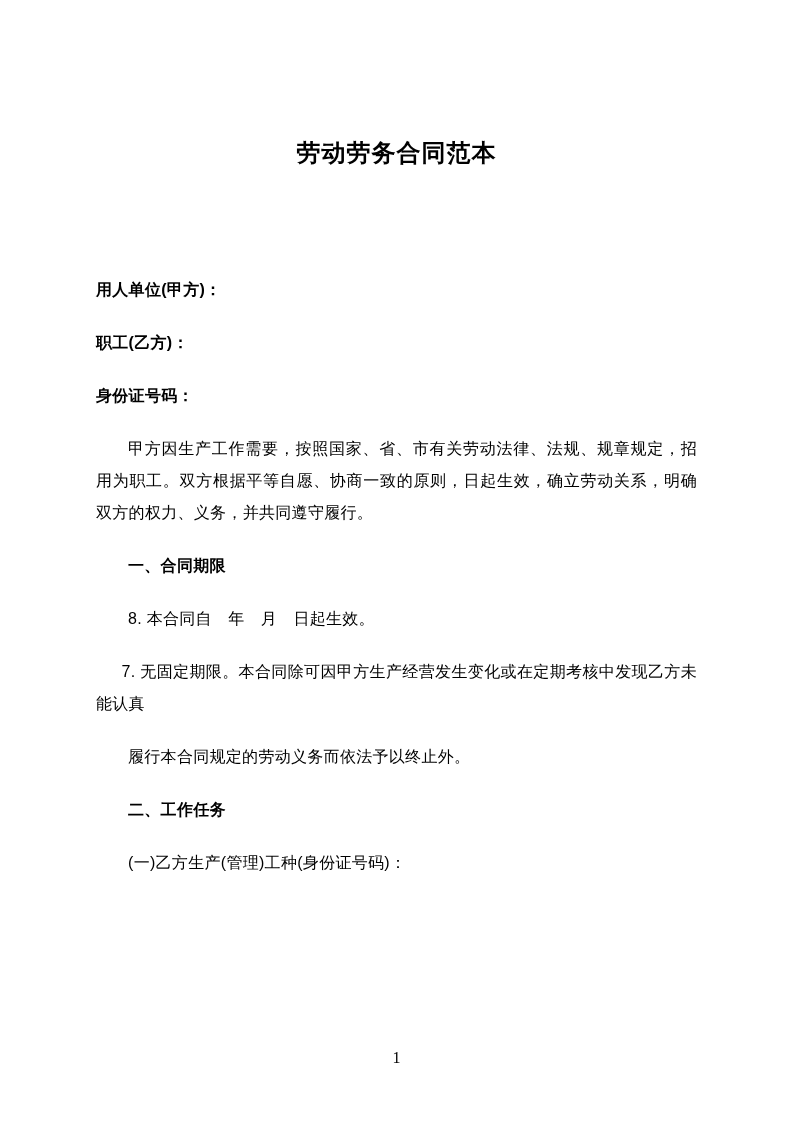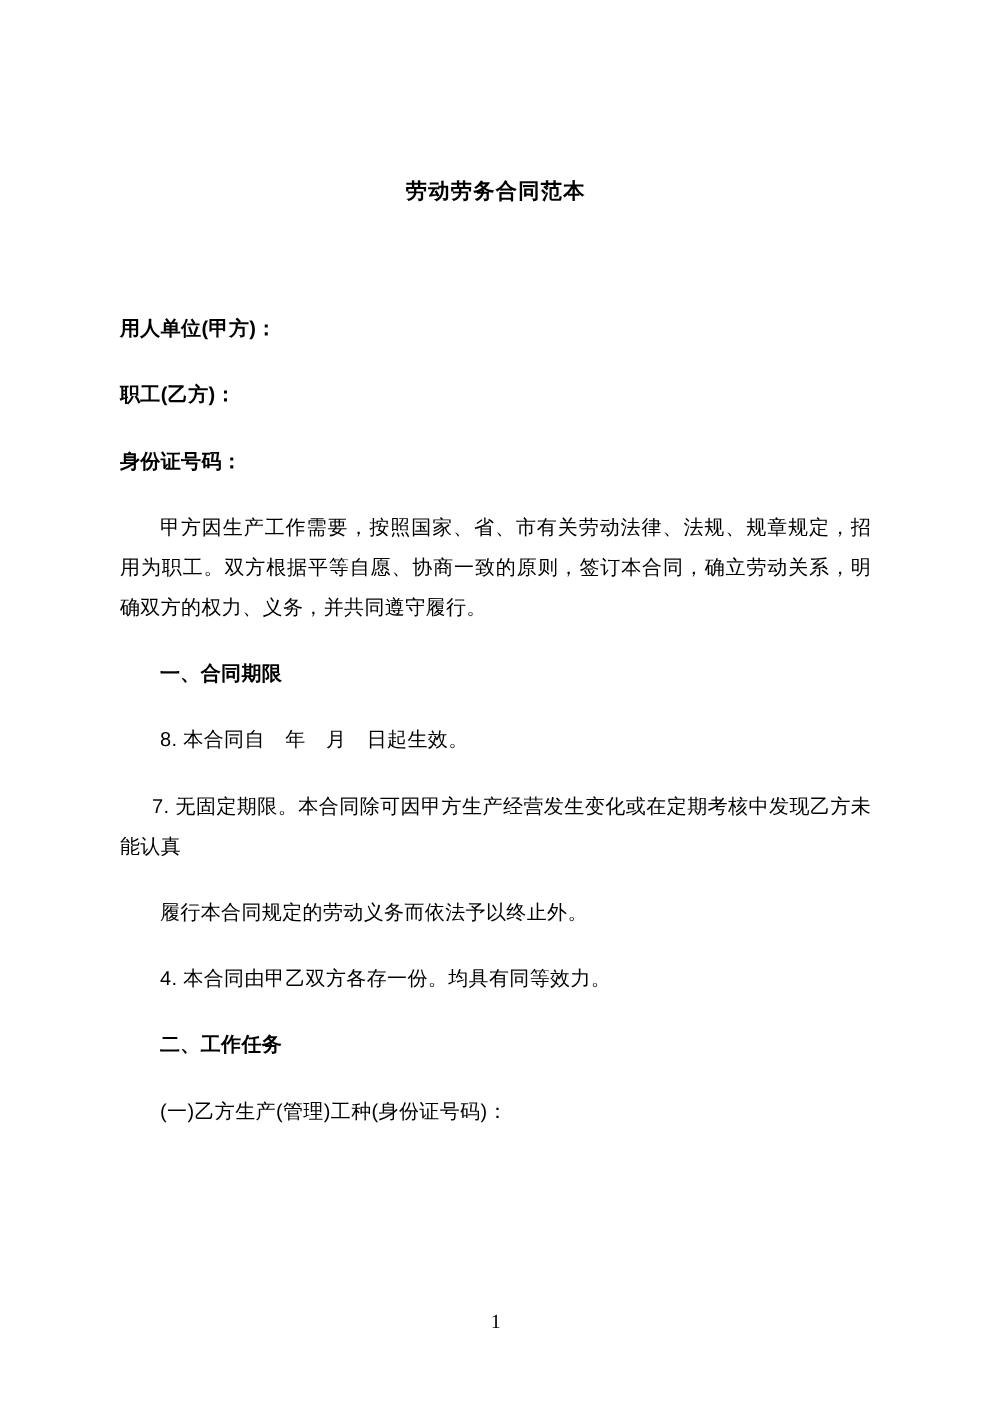--- a/index.html
+++ b/index.html
@@ -13,26 +13,26 @@
     overflow: hidden;
   }
   .page {
     box-sizing: border-box;
     width: 793px;
     height: 1122px;
     padding: 138px 96px 0 96px;
     position: relative;
   }
   .doc-title {
-    font-size: 17px;
+    font-size: 24px;
     font-weight: bold;
     text-align: center;
     line-height: 30px;
     letter-spacing: 1px;
-    margin: 0 0 80px 0;
+    margin: 0 0 106px 0;
   }
   p {
     font-size: 16px;
     line-height: 32px;
     margin: 0 0 21px 0;
     letter-spacing: 0.3px;
   }
   .label {
     font-weight: bold;
   }
@@ -57,32 +57,31 @@
 <div class="page">
 
   <h1 class="doc-title">劳动劳务合同范本</h1>
 
   <p class="label">用人单位(甲方)：</p>
 
   <p class="label">职工(乙方)：</p>
 
   <p class="label">身份证号码：</p>
 
-  <p class="indent justify">甲方因生产工作需要，按照国家、省、市有关劳动法律、法规、规章规定，招用为职工。双方根据平等自愿、协商一致的原则，签订本合同，确立劳动关系，明确双方的权力、义务，并共同遵守履行。</p>
+  <p class="indent justify">甲方因生产工作需要，按照国家、省、市有关劳动法律、法规、规章规定，招用为职工。双方根据平等自愿、协商一致的原则，日起生效，确立劳动关系，明确双方的权力、义务，并共同遵守履行。</p>
 
   <p class="indent heading">一、合同期限</p>
 
   <p class="indent">8. 本合同自　年　月　日起生效。</p>
 
 
   <p class="indent-narrow justify">7. 无固定期限。本合同除可因甲方生产经营发生变化或在定期考核中发现乙方未能认真</p>
 
   <p class="indent">履行本合同规定的劳动义务而依法予以终止外。</p>
 
-  <p class="indent">4. 本合同由甲乙双方各存一份。均具有同等效力。</p>
 
   <p class="indent heading">二、工作任务</p>
 
   <p class="indent">(一)乙方生产(管理)工种(身份证号码)：</p>
 
   <div class="footer-pagenum">1</div>
 
 </div>
 
 </body></html>

